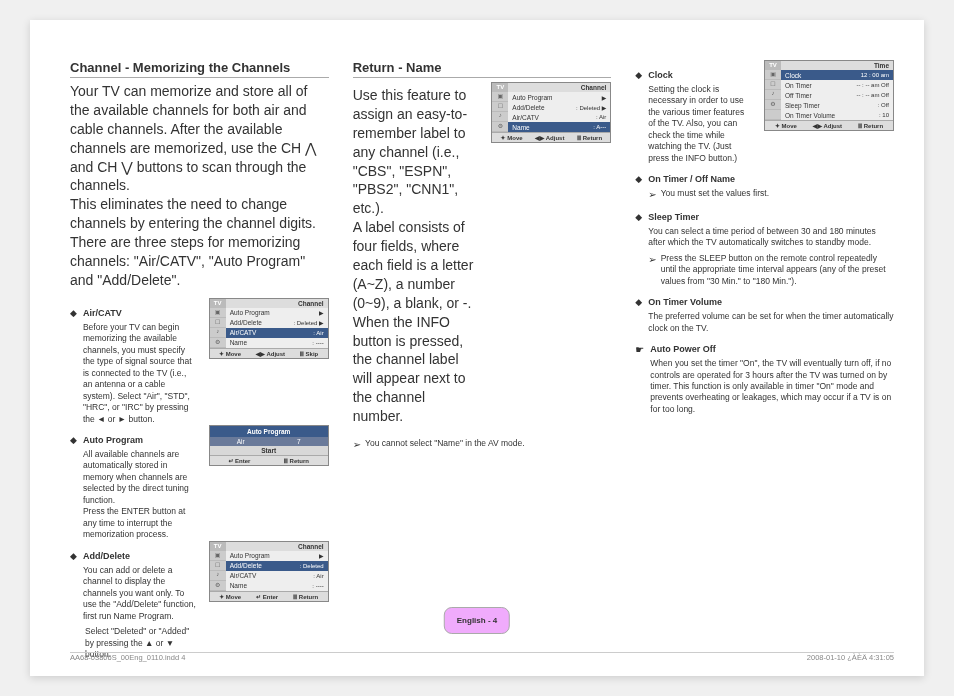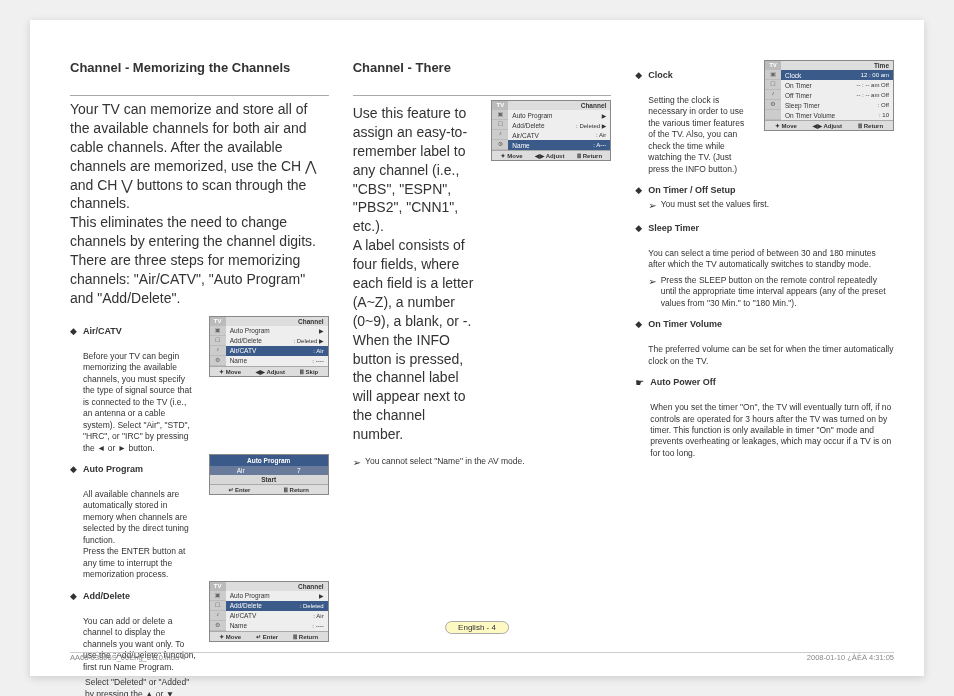--- a/index.html
+++ b/index.html
@@ -25,28 +25,28 @@
     display: flex;
     gap: 24px;
   }
   .col { flex: 1 1 0; min-width: 0; }
   h2.section {
     font-size: 13px;
     font-weight: bold;
     color: #333;
     margin: 0 0 4px 0;
     border-bottom: 1px solid #aaa;
-    padding-bottom: 20px;
+    padding-bottom: 2px;
   }
   .intro { font-size: 14px; line-height: 1.35; margin: 4px 0 8px 0; }
   .item { display: flex; gap: 6px; margin-top: 10px; }
   .diamond { font-size: 9px; line-height: 1; margin-top: 1px; }
   .item-body { flex: 1; }
   .item-title { font-weight: bold; font-size: 9px; }
-  .item-text { font-size: 8.5px; line-height: 1.35; margin-top: 15px; }
+  .item-text { font-size: 8.5px; line-height: 1.35; margin-top: 4px; }
   .note { display:flex; gap:4px; font-size:8.5px; margin-top:4px; line-height:1.35;}
   .note .arrow { font-size: 10px; }
   .pointing { display:flex; gap:6px; margin-top:10px;}
   .hand { font-size: 10px; }
 
   
   .osd {
     width: 120px;
     border: 1px solid #888;
     background: #eee;
@@ -76,25 +76,25 @@
   .osd-auto .start{ background:#d8d8d8; padding:1px; font-weight:bold;}
   .osd-auto .foot{ background:#ddd; border-top:1px solid #aaa; padding:1px 2px; display:flex; justify-content:space-around; font-size:6px; font-weight:bold;}
 
   .row-with-osd { display:flex; align-items:flex-start; gap:6px; }
   .row-with-osd .textcol { flex:1; }
 
   .page-footer {
     position:absolute;
     left:50%; transform:translateX(-50%);
     bottom:42px;
-    font-size:8px; font-weight:normal;
-    background:#fef9c3;
+    font-size:8px; font-weight:bold;
+    background:#f0abfc;
     border:1px solid #aaa;
     border-radius:8px;
-    padding:1px 12px;
+    padding:8px 12px;
   }
   .doc-footer {
     position:absolute;
     left:40px; right:30px; bottom:14px;
     display:flex; justify-content:space-between;
     font-size:7.5px; color:#888;
     border-top:1px solid #ccc;
   }
 </style>
 </head>
@@ -227,21 +227,21 @@
           <div class="osd-foot">
               <span>✦ Move</span>
               <span>↵ Enter</span>
               <span>Ⅲ Return</span>
             </div>
         </div>
       </div>
     </div>
 
     <div class="col">
-      <h2 class="section">Channel - There</h2>
+      <h2 class="section">Return - Name</h2>
       <div class="row-with-osd">
         <div class="textcol">
           <div class="intro" style="white-space:pre-line">Use this feature to assign an easy-to-remember label to any channel (i.e., "CBS", "ESPN", "PBS2", "CNN1", etc.).
 A label consists of four fields, where each field is a letter (A~Z), a number (0~9), a blank, or -. When the INFO button is pressed, the channel label will appear next to the channel number.</div>
         </div>
         <div class="osd">
           <div class="osd-row">
               <div class="osd-tv">TV</div>
               <div class="osd-title">Channel</div>
             </div>
@@ -336,21 +336,21 @@
               <span>✦ Move</span>
               <span>◀▶ Adjust</span>
               <span>Ⅲ Return</span>
             </div>
         </div>
       </div>
 
       <div class="item">
         <div class="diamond">◆</div>
         <div class="item-body">
-          <div class="item-title">On Timer / Off Setup</div>
+          <div class="item-title">On Timer / Off Name</div>
           <div class="note">
               <span class="arrow">➢</span>
               <span>You must set the values first.</span>
             </div>
         </div>
       </div>
 
       <div class="item">
         <div class="diamond">◆</div>
         <div class="item-body">

